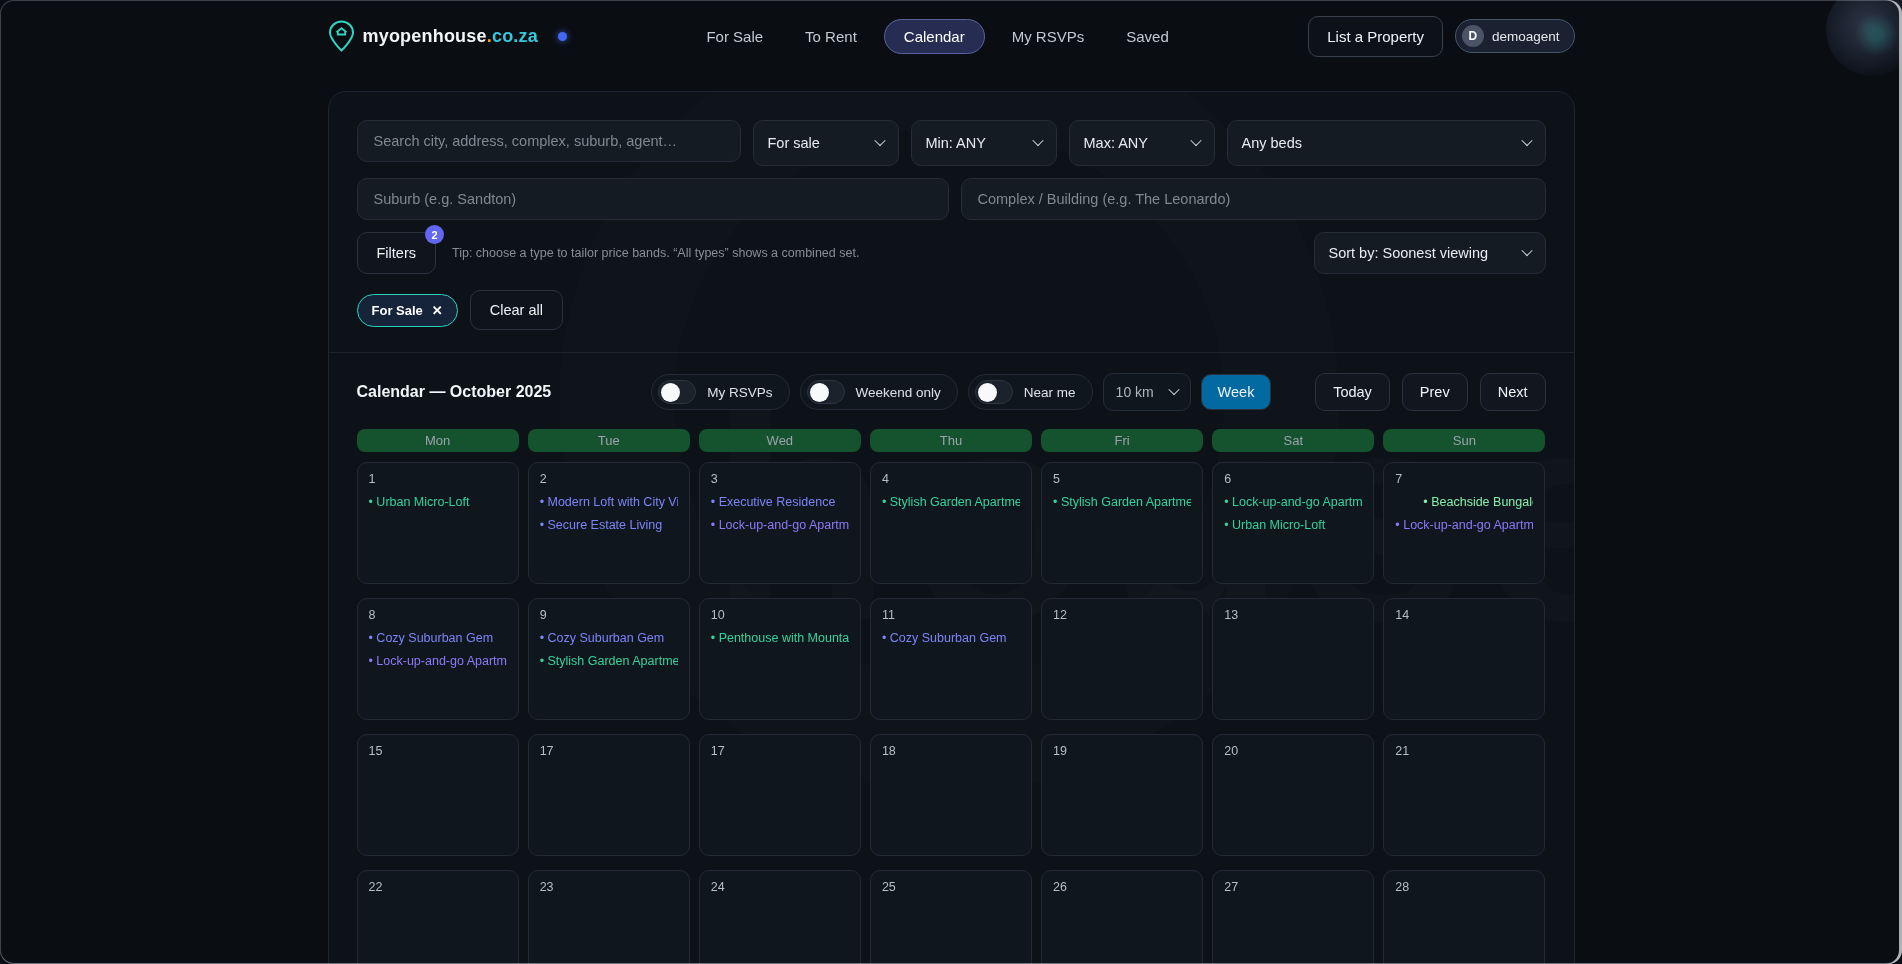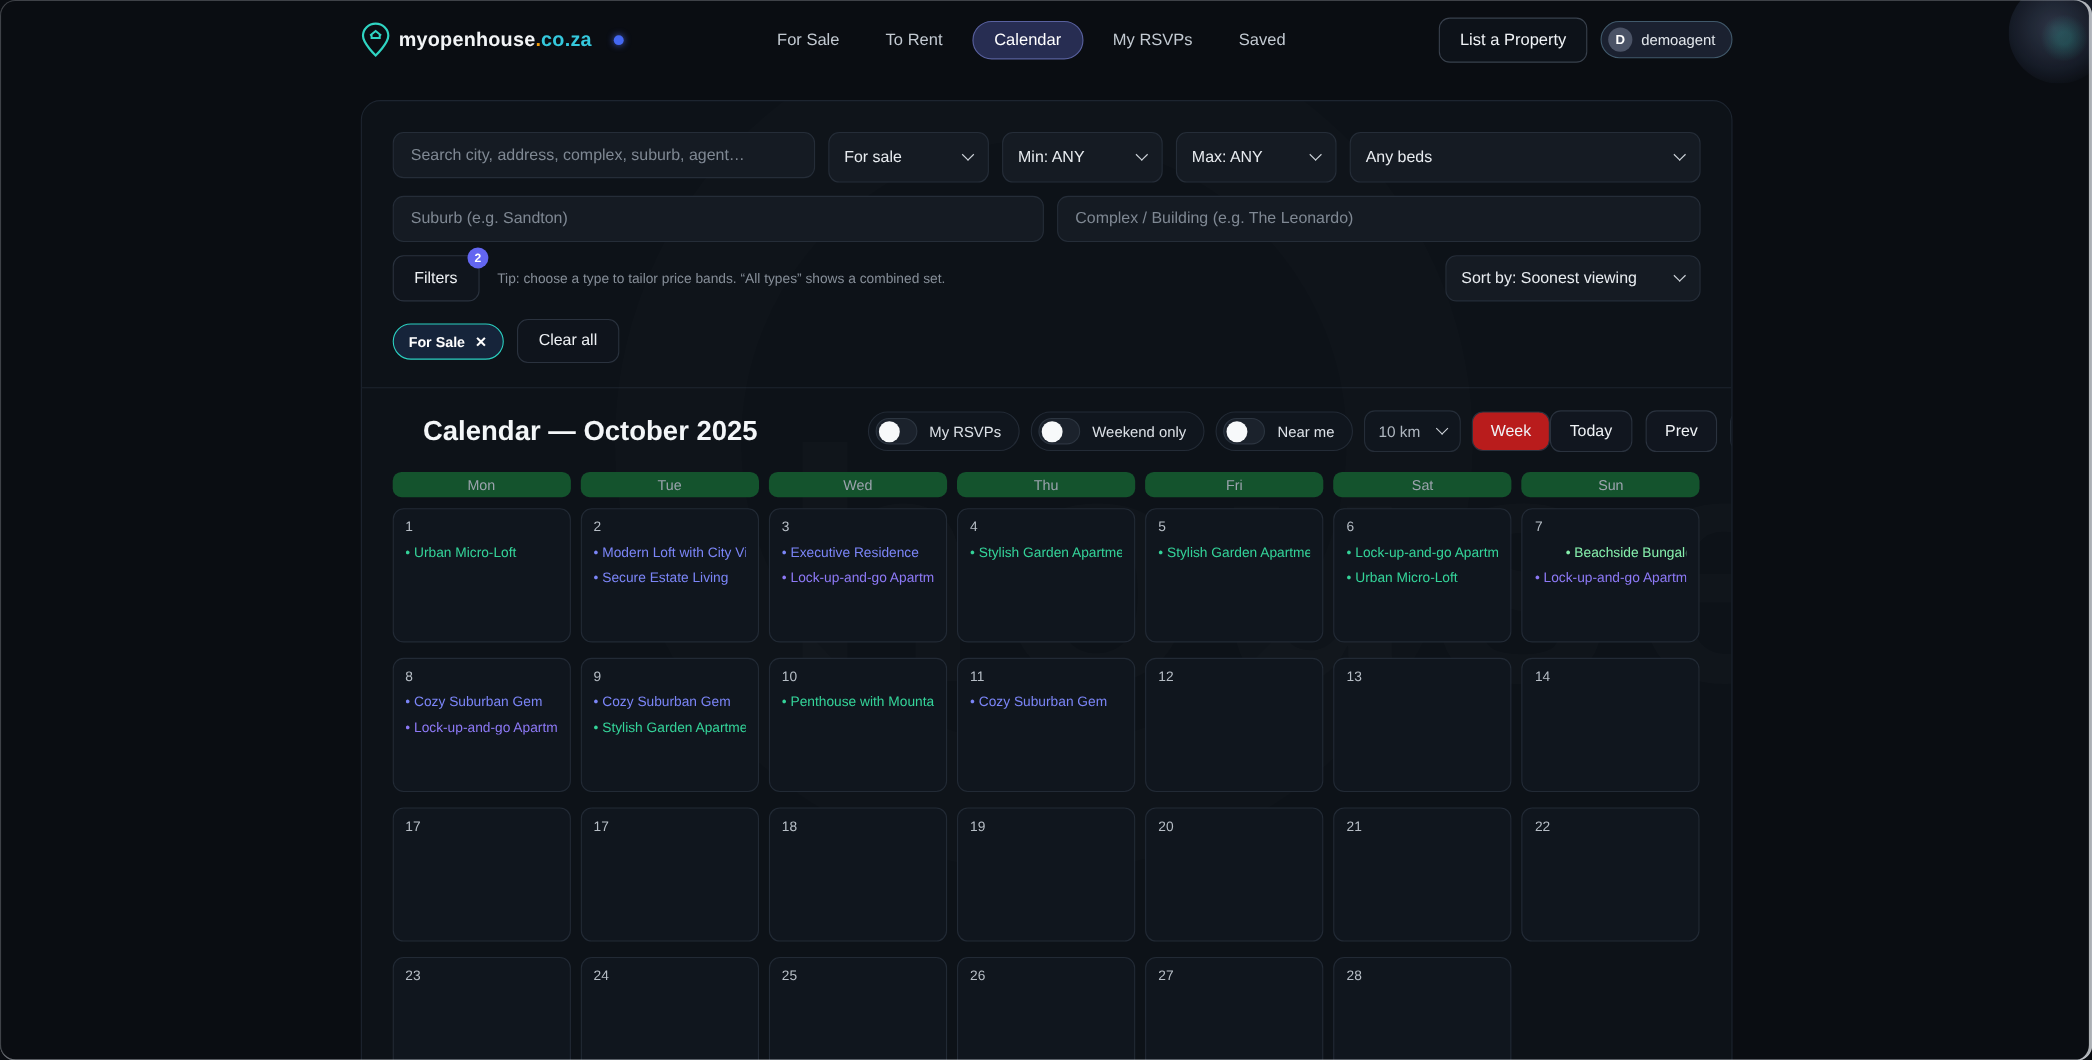--- a/index.html
+++ b/index.html
@@ -111,32 +111,32 @@
   }
   .chip .x { font-weight:bold; font-size:13px; }
   .btn-clear {
     background:#0f141c; border:1px solid #2a323e; border-radius:10px; color:#eef1f4;
     font-size:14.5px; padding:11px 19px; cursor:pointer; font-family:inherit;
   }
 
   .divider { border-top:1px solid #1c232d; margin:0 -28px 20px; }
 
   .cal-header { display:flex; align-items:center; margin-bottom:18px; position:relative; z-index:3; }
-  .cal-title { font-size:25px; font-weight:bold; color:#f3f6f8; white-space:nowrap;margin-left:28px; }
+  .cal-title { font-size:16px; font-weight:bold; color:#f3f6f8; white-space:nowrap; }
   .cal-controls { display:flex; align-items:center; gap:10px; margin-left:100px; }
   .toggle-pill {
     display:flex; align-items:center; gap:11px; cursor:pointer;
     background:#10161e; border:1px solid #232b36; border-radius:999px; padding:5px 16px 5px 6px;
   }
   .switch { width:38px; height:24px; background:#1b222c; border:1px solid #2c3540; border-radius:999px; position:relative; flex:0 0 auto; }
   .knob { position:absolute; left:2px; top:1.5px; width:19px; height:19px; background:#f7f9fa; border-radius:50%; }
   .toggle-label { color:#dce1e7; font-size:13.5px; white-space:nowrap; }
   .sel-radius { height:38px; width:88px; color:#aeb6bf; font-size:14px; background:#10161e; padding:0 12px; }
   .btn-week {
-    background:#b91c1c; border:1px solid #2a323e; border-radius:10px; color:#f0f3f6;
+    background:#0369a1; border:1px solid #2a323e; border-radius:10px; color:#f0f3f6;
     font-size:14.5px; padding:9px 16px; cursor:pointer; font-family:inherit;
   }
   .cal-nav { margin-left:auto; display:flex; gap:12px; }
   .cal-nav .btn {
     background:#11161f; border:1px solid #2a323e; border-radius:10px; color:#f0f3f6;
     font-size:14.5px; padding:10px 17px; cursor:pointer; font-family:inherit;
   }
 
   .dow-row { display:grid; grid-template-columns:repeat(7,1fr); gap:9px; margin-bottom:10px; position:relative; z-index:3; }
   .dow { background:#14532d; border-radius:8px; text-align:center; color:#9ba3ad; font-size:13px; padding:4px 0; }
@@ -336,20 +336,23 @@
       <div class="cell">
         <div class="daynum">12</div>
       </div>
       <div class="cell">
         <div class="daynum">13</div>
       </div>
       <div class="cell">
         <div class="daynum">14</div>
       </div>
       <div class="cell">
+        <div class="daynum">15</div>
+      </div>
+      <div class="cell">
         <div class="daynum">17</div>
       </div>
       <div class="cell">
         <div class="daynum">17</div>
       </div>
       <div class="cell">
         <div class="daynum">18</div>
       </div>
       <div class="cell">
         <div class="daynum">19</div>

